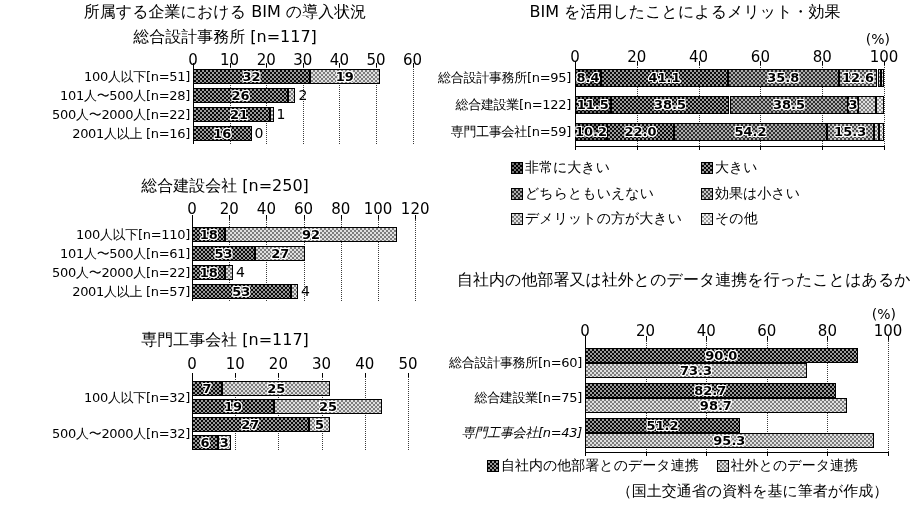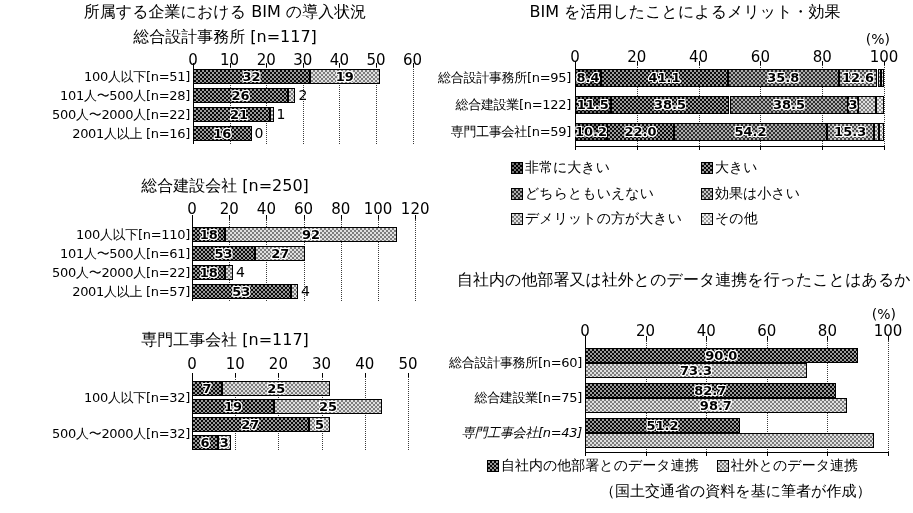--- a/index.html
+++ b/index.html
@@ -274,20 +274,21 @@
       <div class="seg-label" style="left: 585px; width: 272.7px; top: 347.5px;">90.0</div>
       <div class="seg p-light" style="left: 585px; top: 363px; width: 222.099px; height: 15px;"></div>
       <div class="seg-label" style="left: 585px; width: 222.099px; top: 362.5px;">73.3</div>
       <div class="seg p-dark" style="left: 585px; top: 383px; width: 250.581px; height: 15px;"></div>
       <div class="seg-label" style="left: 585px; width: 250.581px; top: 382.5px;">82.7</div>
       <div class="seg p-light" style="left: 585px; top: 398px; width: 261.792px; height: 15px;"></div>
       <div class="seg-label" style="left: 585px; width: 261.792px; top: 397.5px;">98.7</div>
       <div class="seg p-dark" style="left: 585px; top: 418px; width: 155.136px; height: 15px;"></div>
       <div class="seg-label" style="left: 585px; width: 155.136px; top: 417.5px;">51.2</div>
       <div class="seg p-light" style="left: 585px; top: 433px; width: 288.759px; height: 15px;"></div>
+      <div class="seg-label" style="left: 585px; width: 288.759px; top: 432.5px;">95.3</div>
       <div class="cat-label" style="left: 302px; width: 280px; top: 354px;">総合設計事務所[n=60]</div>
       <div class="cat-label" style="left: 302px; width: 280px; top: 389px;">総合建設業[n=75]</div>
       <div class="cat-label" style="left: 302px; width: 280px; top: 424px; font-style: italic;">専門工事会社[n=43]</div>
     </div>
 
   <div id="legendD">
       <div class="legend-item-abs" style="left: 511px; top: 159px;">
         <div class="swatch p-s1"></div>
         <div>非常に大きい</div>
       </div>
@@ -313,14 +314,14 @@
       </div>
     </div>
   <div id="legendE" style="position:absolute;left:487px;top:457px;white-space:nowrap;"><div class="legend-item">
         <div class="swatch p-dark"></div>
         <div>自社内の他部署とのデータ連携</div>
       </div><div class="legend-item" style="margin-left: 18px;">
         <div class="swatch p-light"></div>
         <div>社外とのデータ連携</div>
       </div></div>
 
-  <div class="caption" style="left:600px;top:482px;width:305px;text-align:left;">（国土交通省の資料を基に筆者が作成）</div>
+  <div class="caption" style="left:600px;top:482px;width:305px;text-align:center;">（国土交通省の資料を基に筆者が作成）</div>
 </div>
 
 </body></html>

